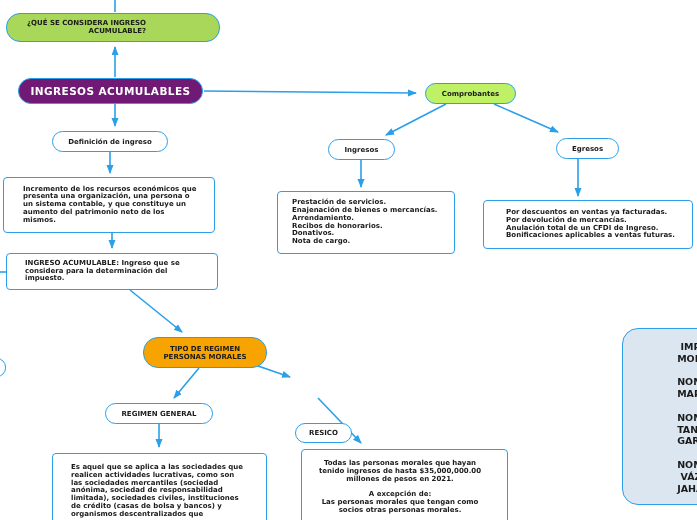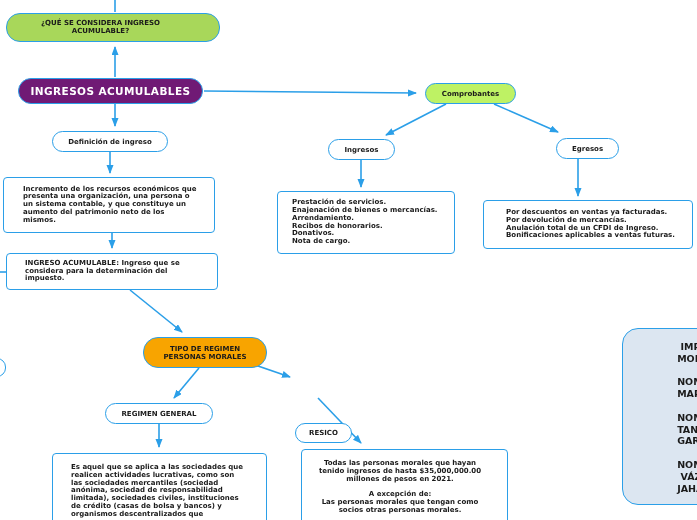--- a/index.html
+++ b/index.html
@@ -13,21 +13,21 @@
     position:absolute;z-index:1;box-sizing:border-box;
     border:1.6px solid #2b9fe8;background:#ffffff;
     display:flex;align-items:center;justify-content:center;
   }
   .node .lbl{white-space:pre-wrap;font-size:7px;line-height:7.8px;}
   .pill{border-radius:11px;}
   .pill .lbl{text-align:center;line-height:8px;}
   .para{border-radius:4px;justify-content:flex-start;}
   .para .lbl{text-align:left;}
   .green{left:6px;top:13px;width:214px;height:29px;background:#a8d75a;border-radius:14px;justify-content:flex-start;}
-  .green .lbl{padding-left:34px;text-align:center;}
+  .green .lbl{padding-left:20px;text-align:right;}
   .root{left:18px;top:78px;width:185px;height:26px;background:#701a75;border-radius:13px;}
   .root .lbl{color:#ffffff;font-size:10.5px;letter-spacing:.4px;line-height:11px;}
   .yellow{left:425px;top:83px;width:91px;height:21px;background:#bef264;}
   .orange{left:143px;top:337px;width:124px;height:31px;background:#f8a400;border-radius:15px;}
   .n-definicion{left:52px;top:131px;width:116px;height:21px;}
   .n-ingresos{left:328px;top:139px;width:67px;height:21px;}
   .n-egresos{left:556px;top:138px;width:63px;height:21px;}
   .n-incremento{left:3px;top:177px;width:212px;height:56px;}
   .n-incremento .lbl{padding-left:19px;}
   .n-acumulable{left:6px;top:253px;width:212px;height:37px;}

